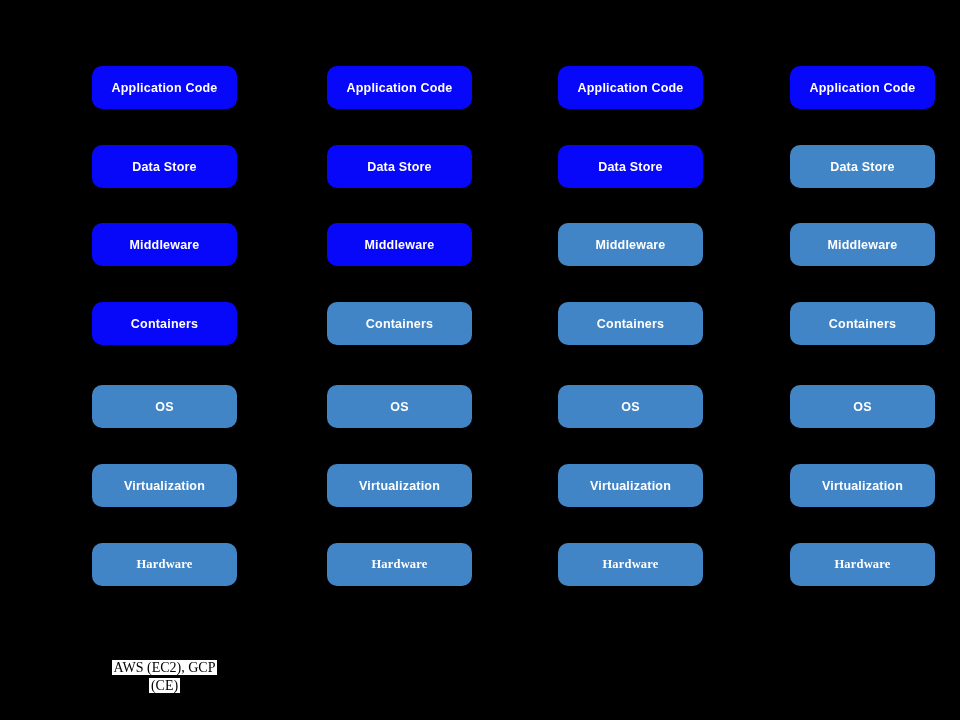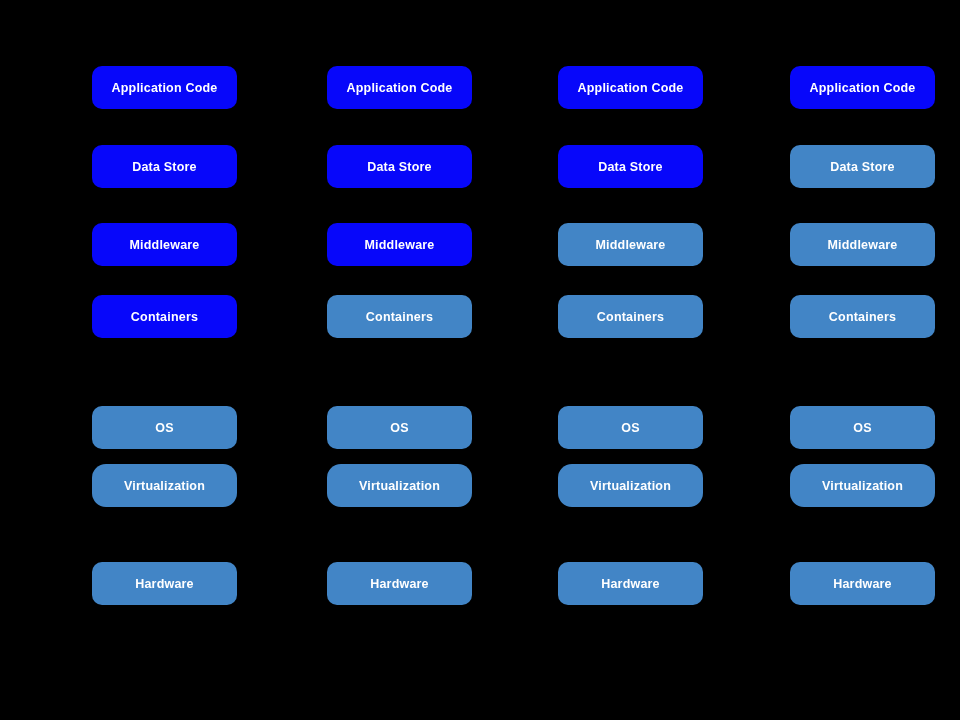--- a/index.html
+++ b/index.html
@@ -36,24 +36,24 @@
     display: flex;
     align-items: center;
     justify-content: center;
     box-sizing: border-box;
   }
   .box[data-variant="blue"]  { background: var(--bright-blue, #0707fa); }
   .box[data-variant="steel"] { background: var(--steel-blue, #4285c6); }
   .r0 { top: 66px; }
   .r1 { top: 145px; justify-content: center; }
   .r2 { top: 223px; }
-  .r3 { top: 295px; }
-  .r4 { top: 406px; }
-  .r5 { top: 464px; border-radius: 14px; }
-  .r6 { top: 562px; }
+  .r3 { top: 302px; }
+  .r4 { top: 385px; }
+  .r5 { top: 464px; }
+  .r6 { top: 543px; font-family: Liberation Serif, serif; }
   .box-label {
     color: var(--box-text, #ffffff);
     font-weight: bold;
     font-size: 12.5px;
     letter-spacing: 0.2px;
     white-space: nowrap;
   }
   .caption {
     position: absolute;
     top: 658px;
@@ -95,20 +95,21 @@
       </div>
     <div class="box r4" data-variant="steel">
         <span class="box-label">OS</span>
       </div>
     <div class="box r5" data-variant="steel">
         <span class="box-label">Virtualization</span>
       </div>
     <div class="box r6" data-variant="steel">
         <span class="box-label">Hardware</span>
       </div>
+    <div class="caption"><span class="caption-text">AWS (EC2), GCP (CE)</span></div>
   </div>
 
   <div class="column c1">
     <div class="box r0" data-variant="blue">
         <span class="box-label">Application Code</span>
       </div>
     <div class="box r1" data-variant="blue">
         <span class="box-label">Data Store</span>
       </div>
     <div class="box r2" data-variant="blue">

